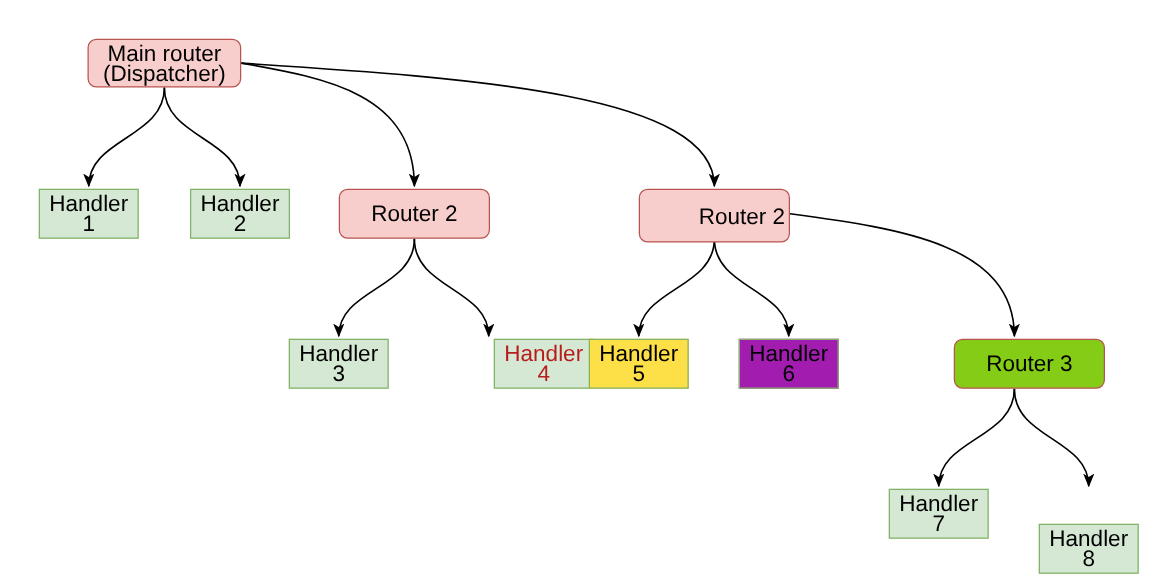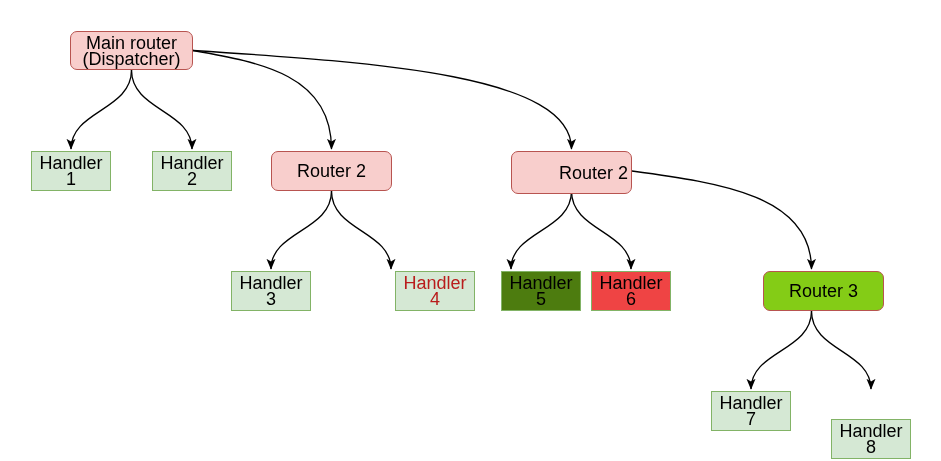--- a/index.html
+++ b/index.html
@@ -63,19 +63,19 @@
   </svg>
   <div id="nodes">
       <div class="node" style="left: 70px; top: 31px; width: 123px; height: 39px; background: rgb(248, 206, 204); border-color: rgb(184, 84, 80); border-radius: 7px; color: rgb(0, 0, 0);">Main router
 (Dispatcher)</div>
       <div class="node" style="left: 31px; top: 151px; width: 80px; height: 40px; background: rgb(213, 232, 212); border-color: rgb(130, 179, 102); border-radius: 0px; color: rgb(0, 0, 0);">Handler 1</div>
       <div class="node" style="left: 152px; top: 151px; width: 80px; height: 40px; background: rgb(213, 232, 212); border-color: rgb(130, 179, 102); border-radius: 0px; color: rgb(0, 0, 0);">Handler 2</div>
       <div class="node" style="left: 271px; top: 151px; width: 121px; height: 40px; background: rgb(248, 206, 204); border-color: rgb(184, 84, 80); border-radius: 7px; color: rgb(0, 0, 0);">Router 2</div>
       <div class="node" style="left: 511px; top: 151px; width: 121px; height: 43px; background: rgb(248, 206, 204); border-color: rgb(184, 84, 80); border-radius: 7px; color: rgb(0, 0, 0); padding-left: 44px;">Router 2</div>
       <div class="node" style="left: 231px; top: 271px; width: 80px; height: 40px; background: rgb(213, 232, 212); border-color: rgb(130, 179, 102); border-radius: 0px; color: rgb(0, 0, 0);">Handler 3</div>
       <div class="node" style="left: 351px; top: 271px; width: 80px; height: 40px; background: rgb(213, 232, 212); border-color: rgb(130, 179, 102); border-radius: 0px; color: #b91c1c; margin-left: 44px;">Handler 4</div>
-      <div class="node" style="left: 471px; top: 271px; width: 80px; height: 40px; background: #4d7c0f; border-color: rgb(130, 179, 102); border-radius: 0px; color: rgb(0, 0, 0); margin-left: 30px;">Handler 5</div>
-      <div class="node" style="left: 591px; top: 271px; width: 80px; height: 40px; background: #ef4444; border-color: rgb(130, 179, 102); border-radius: 0px; color: rgb(0, 0, 0);">Handler 6</div>
+      <div class="node" style="left: 471px; top: 271px; width: 80px; height: 40px; background: #fde047; border-color: rgb(130, 179, 102); border-radius: 0px; color: rgb(0, 0, 0);">Handler 5</div>
+      <div class="node" style="left: 591px; top: 271px; width: 80px; height: 40px; background: #a21caf; border-color: rgb(130, 179, 102); border-radius: 0px; color: rgb(0, 0, 0);">Handler 6</div>
       <div class="node" style="left: 751px; top: 271px; width: 121px; height: 40px; background: #84cc16; border-color: rgb(184, 84, 80); border-radius: 7px; color: rgb(0, 0, 0); margin-left: 12px;">Router 3</div>
       <div class="node" style="left: 711px; top: 391px; width: 80px; height: 40px; background: rgb(213, 232, 212); border-color: rgb(130, 179, 102); border-radius: 0px; color: rgb(0, 0, 0);">Handler 7</div>
       <div class="node" style="left: 831px; top: 391px; width: 80px; height: 40px; background: rgb(213, 232, 212); border-color: rgb(130, 179, 102); border-radius: 0px; color: rgb(0, 0, 0); margin-top: 28px;">Handler 8</div>
     </div>
 </div>
 
 </body></html>

